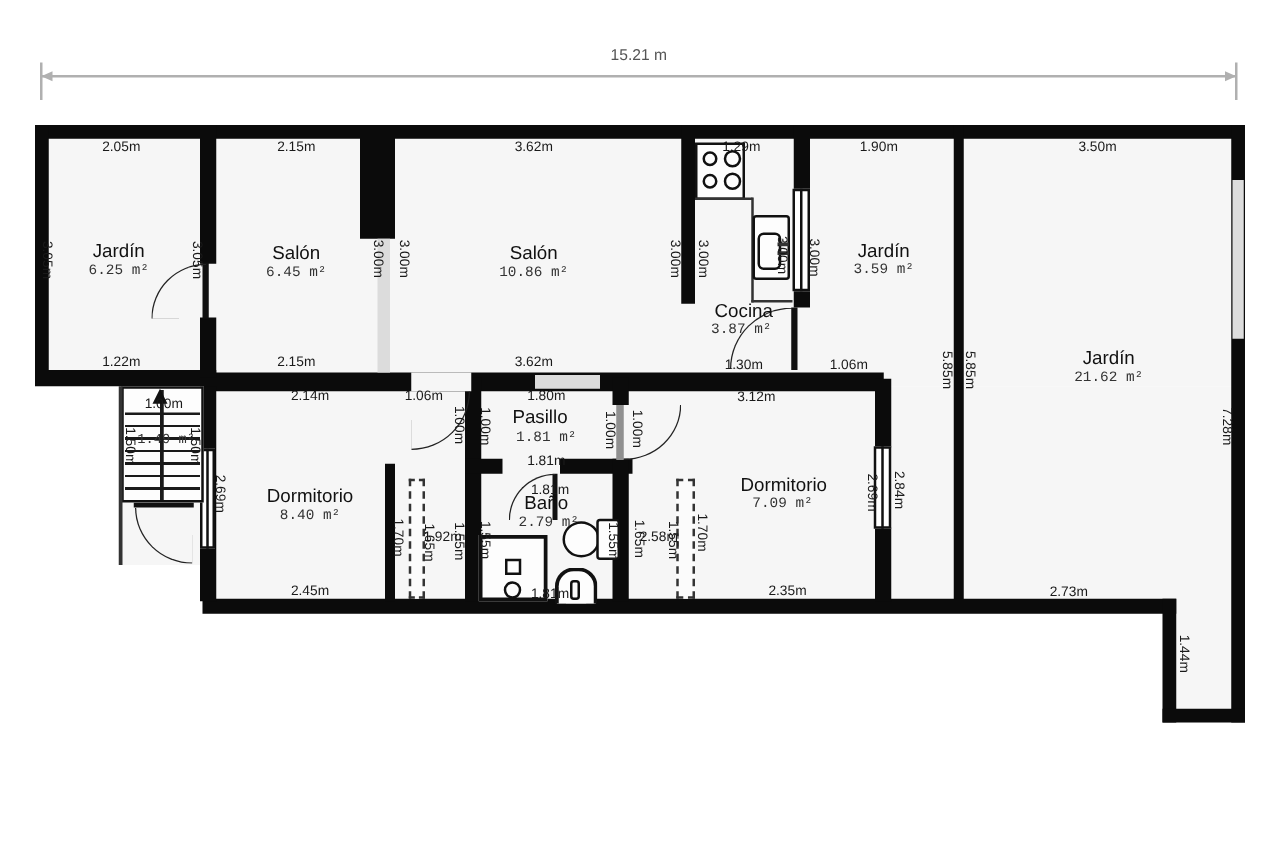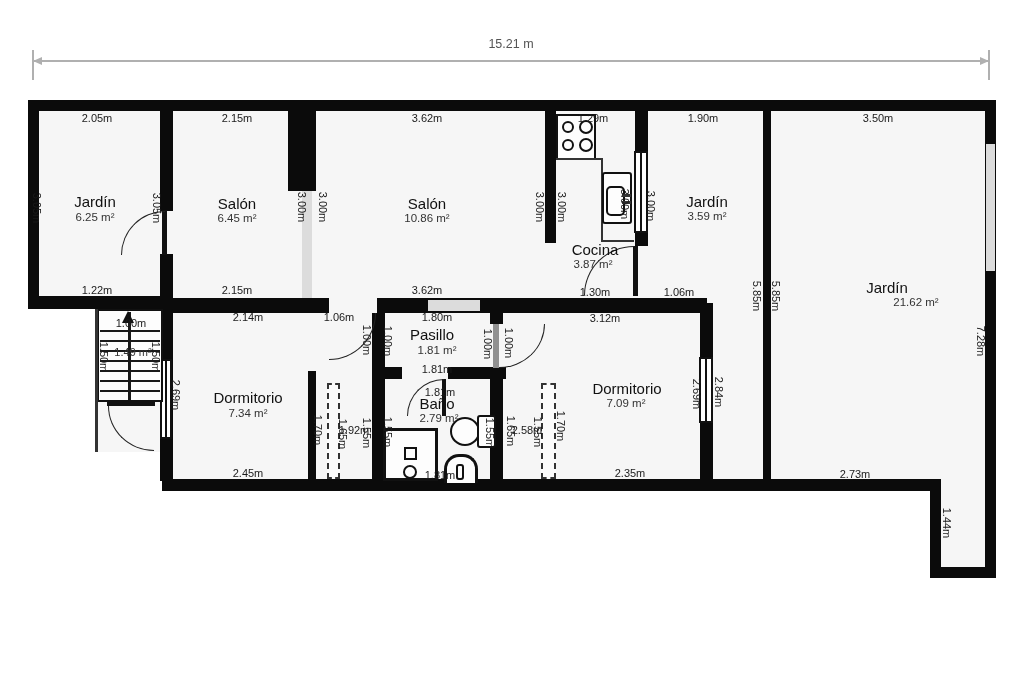--- a/index.html
+++ b/index.html
@@ -13,21 +13,21 @@
   .winmid{position:absolute;background:#111;}
   .leaf{position:absolute;background:#111;}
   .leaf.gray{background:#909090;}
   .arc{position:absolute;box-sizing:border-box;}
   .arc.tl{border-top:1.6px solid #222;border-left:1.6px solid #222;border-top-left-radius:100% 100%;}
   .arc.br{border-bottom:1.6px solid #222;border-right:1.6px solid #222;border-bottom-right-radius:100% 100%;}
   .arc.bl{border-bottom:1.6px solid #222;border-left:1.6px solid #222;border-bottom-left-radius:100% 100%;}
   .dim{position:absolute;font-size:11px;white-space:nowrap;transform:translate(-50%,-50%);color:#1a1a1a;}
   .dim.v{writing-mode:vertical-rl;}
   .rname{position:absolute;font-size:15px;color:#111;white-space:nowrap;transform:translate(-50%,-50%);}
-  .rarea{position:absolute;font-size:11.5px;color:#333;white-space:nowrap;transform:translate(-50%,-50%);}
+  .rarea{position:absolute;font-size:11.5px;color:#333;white-space:nowrap;transform:translate(-50%,-50%);font-family:Liberation Mono, monospace;}
   .dimline{position:absolute;background:#b0b0b0;}
   .arrL{position:absolute;width:0;height:0;border-top:4px solid transparent;border-bottom:4px solid transparent;border-right:9px solid #b0b0b0;}
   .arrR{position:absolute;width:0;height:0;border-top:4px solid transparent;border-bottom:4px solid transparent;border-left:9px solid #b0b0b0;}
   .toplabel{position:absolute;font-size:12.5px;color:#555;transform:translate(-50%,-50%);}
   .stairsbox{position:absolute;border:2.5px solid #111;background:#fdfdfd;box-sizing:border-box;}
   .treads{position:absolute;background:repeating-linear-gradient(to bottom,#1a1a1a 0 1.8px,transparent 1.8px 10px);}
   .cline{position:absolute;background:#1a1a1a;}
   .uparrow{position:absolute;width:0;height:0;border-left:6px solid transparent;border-right:6px solid transparent;border-bottom:12px solid #111;}
   .fixture{position:absolute;box-sizing:border-box;border:2.5px solid #111;background:#fdfdfd;}
   .dashedbox{position:absolute;box-sizing:border-box;border:2px dashed #333;background:#fbfbfb;}
@@ -133,28 +133,28 @@
   <span class="rarea" style="left:95px;top:217px">6.25 m²</span>
   <span class="rname" style="left:237px;top:203px">Salón</span>
   <span class="rarea" style="left:237px;top:218px">6.45 m²</span>
   <span class="rname" style="left:427px;top:203px">Salón</span>
   <span class="rarea" style="left:427px;top:218px">10.86 m²</span>
   <span class="rname" style="left:595px;top:249px">Cocina</span>
   <span class="rarea" style="left:593px;top:264px">3.87 m²</span>
   <span class="rname" style="left:707px;top:201px">Jardín</span>
   <span class="rarea" style="left:707px;top:216px">3.59 m²</span>
   <span class="rname" style="left:887px;top:287px">Jardín</span>
-  <span class="rarea" style="left:916px;top:302px">21.62 m²</span>
+  <span class="rarea" style="left:887px;top:302px">21.62 m²</span>
   <span class="rarea" style="left:133px;top:352px;font-size:11px">1.49 m²</span>
   <span class="rname" style="left:432px;top:334px">Pasillo</span>
   <span class="rarea" style="left:437px;top:350px">1.81 m²</span>
   <span class="rname" style="left:437px;top:403px">Baño</span>
   <span class="rarea" style="left:439px;top:418px">2.79 m²</span>
   <span class="rname" style="left:248px;top:397px">Dormitorio</span>
-  <span class="rarea" style="left:248px;top:413px">7.34 m²</span>
+  <span class="rarea" style="left:248px;top:413px">8.40 m²</span>
   <span class="rname" style="left:627px;top:388px">Dormitorio</span>
   <span class="rarea" style="left:626px;top:403px">7.09 m²</span>
 
   <span class="dim" style="left:97px;top:118px">2.05m</span>
   <span class="dim" style="left:237px;top:118px">2.15m</span>
   <span class="dim" style="left:427px;top:118px">3.62m</span>
   <span class="dim" style="left:593px;top:118px">1.29m</span>
   <span class="dim" style="left:703px;top:118px">1.90m</span>
   <span class="dim" style="left:878px;top:118px">3.50m</span>
   <span class="dim" style="left:97px;top:290px">1.22m</span>

